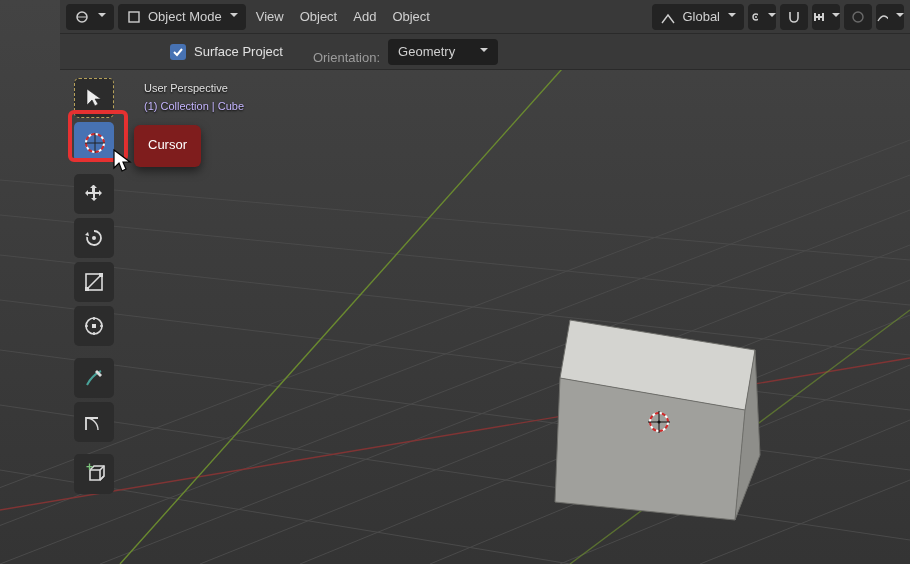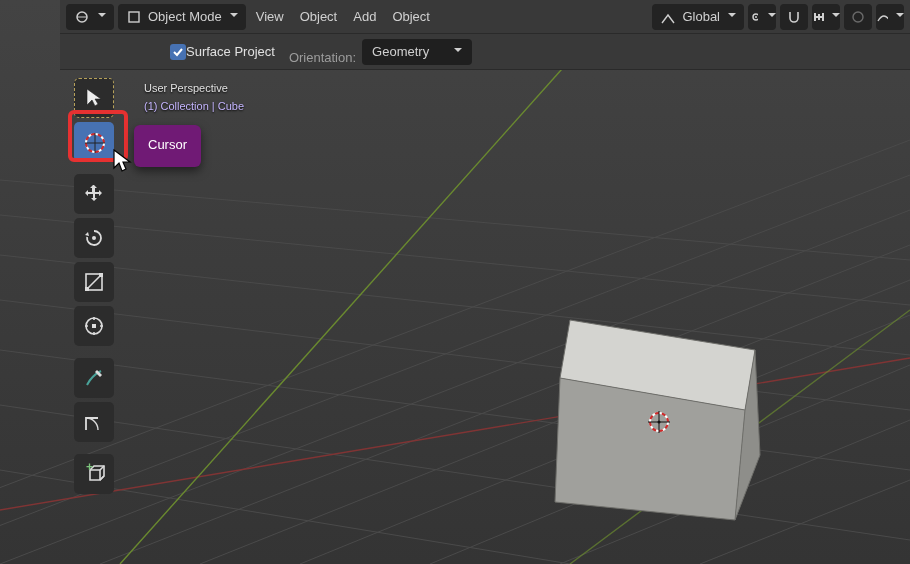--- a/index.html
+++ b/index.html
@@ -1,42 +1,42 @@
 <!DOCTYPE html>
 <html><head>
 <meta charset="utf-8">
 <style>
   * { box-sizing: border-box; margin: 0; padding: 0; }
   html, body { width: 910px; height: 564px; overflow: hidden; font-family: -apple-system, BlinkMacSystemFont, "Segoe UI", sans-serif; font-size: 13px; background: #393939; color: #e0e0e0; }
   .app { position: relative; width: 100%; height: 100%; }
 
   
   .header { height: 34px; display: flex; align-items: center; gap: 4px; padding: 0 6px; background: #393939; border-bottom: 1px solid #2a2a2a; }
-  .header2 { height: 36px; display: flex; align-items: center; gap: 0; padding: 0 6px 0 110px; background: #393939; border-bottom: 1px solid #2a2a2a; }
+  .header2 { height: 36px; display: flex; align-items: center; gap: 8px; padding: 0 6px 0 110px; background: #393939; border-bottom: 1px solid #2a2a2a; }
 
   .hdr-btn { display: inline-flex; align-items: center; gap: 6px; height: 26px; padding: 0 8px; border-radius: 4px; background: #2c2c2c; color: #d0d0d0; cursor: pointer; }
   .hdr-btn.dark { background: #232323; }
   .hdr-btn.flat { background: transparent; padding: 0 6px; justify-content: flex-end; }
   .hdr-btn.icon-only { width: 28px; justify-content: center; padding: 0; }
   .hdr-btn .caret::after { content: ""; display: inline-block; border: 4px solid transparent; border-top-color: #d0d0d0; margin-top: 3px; margin-left: 2px; }
   .hdr-spacer { flex: 1; }
 
   .checkbox { width: 16px; height: 16px; border-radius: 3px; background: #4772b3; display: inline-flex; align-items: center; justify-content: center; color: #fff; font-size: 11px; }
   .label-dim { color: #9c9c9c; margin-top: 12px; }
-  .dropdown { display: inline-flex; align-items: center; gap: 8px; height: 26px; padding: 0 10px; border-radius: 4px; background: #1f1f1f; color: #d0d0d0; min-width: 110px; justify-content: space-between; margin-left: 6px; }
+  .dropdown { display: inline-flex; align-items: center; gap: 8px; height: 26px; padding: 0 10px; border-radius: 4px; background: #1f1f1f; color: #d0d0d0; min-width: 110px; justify-content: space-between; }
   .dropdown .caret::after { content: ""; display: inline-block; border: 4px solid transparent; border-top-color: #d0d0d0; margin-top: 3px; }
 
   
   .viewport { position: absolute; left: 64px; top: 0; right: 0; bottom: 0; z-index: 0; }
   .grid-svg { position: absolute; inset: 0; width: 100%; height: 100%; }
   .overlay-text { position: absolute; left: 144px; top: 80px; color: #e2e2e2; font-size: 11px; line-height: 1.6; text-shadow: 0 1px 2px #000; }
   .overlay-text .line2 { color: #c4b5fd; }
 
   
-  .tooltip { position: absolute; left: 134px; top: 125px; background: #701a75; color: #e0e0e0; padding: 10px 14px 12px; border-radius: 6px; box-shadow: 0 4px 10px rgba(0,0,0,.5); font-size: 13px; line-height: 1.55; z-index: 5; }
+  .tooltip { position: absolute; left: 134px; top: 125px; background: #7f1d1d; color: #e0e0e0; padding: 10px 14px 12px; border-radius: 6px; box-shadow: 0 4px 10px rgba(0,0,0,.5); font-size: 13px; line-height: 1.55; z-index: 5; }
   .tooltip .title { color: #fff; }
   .tooltip .desc, .tooltip .shortcut { color: #9c9c9c; }
 
   
   .toolbar { position: absolute; left: 74px; top: 78px; width: 40px; display: flex; flex-direction: column; gap: 4px; z-index: 3; }
   .tool { width: 40px; height: 40px; border-radius: 5px; background: #2c2c2c; display: flex; align-items: center; justify-content: center; color: #d8d8d8; cursor: pointer; }
   .tool.gap { margin-top: 8px; }
   .tool svg { width: 24px; height: 24px; }
   .tool.selected { background: #4772b3; color: #fff; }
   .selected-ring { position: absolute; left: 68px; top: 110px; width: 60px; height: 52px; border: 4px solid #e63131; border-radius: 6px; z-index: 4; pointer-events:none; }

